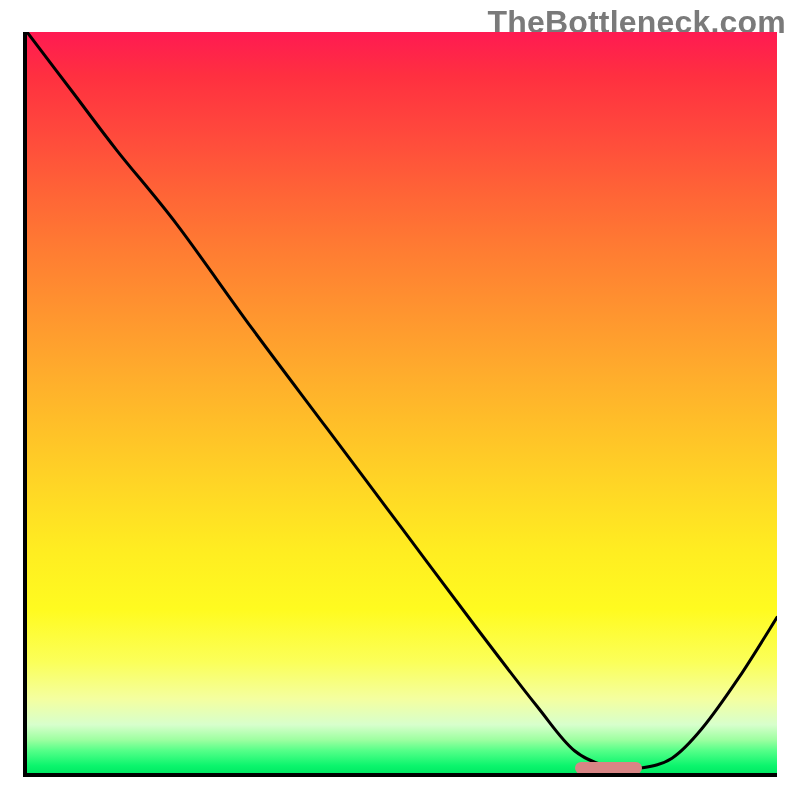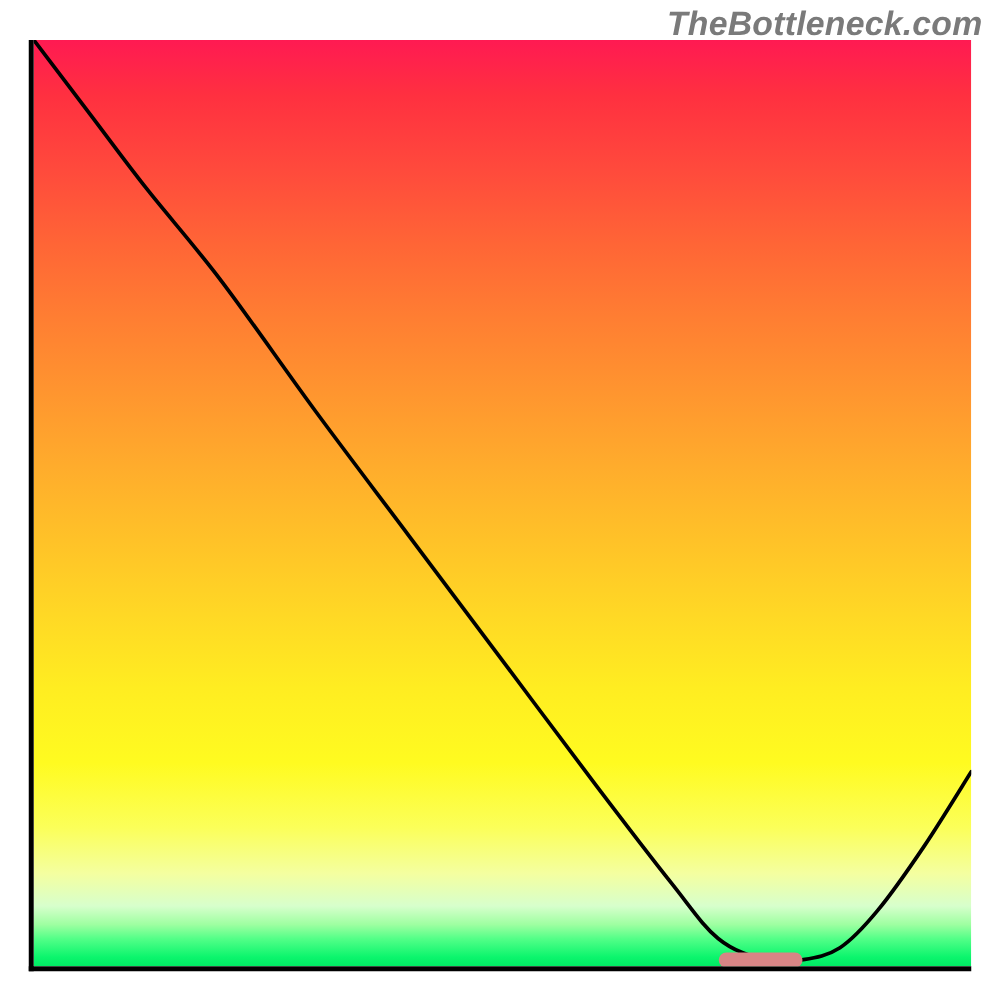--- a/index.html
+++ b/index.html
@@ -13,26 +13,25 @@
   }
   .container {
     position: relative;
     width: 800px;
     height: 800px;
   }
   .watermark {
     position: absolute;
     top: 4px;
     right: 14px;
-    font-size: 27px;
+    font-size: 32px;
     font-weight: bold;
     color: #7a7a7a;
     letter-spacing: 0.2px;
     user-select: none;
-    font-style: italic;
   }
   .plot-area {
     position: absolute;
     left: 23px;
     top: 32px;
     width: 754px;
     height: 745px;
     border-left: 4px solid #000;
     border-bottom: 4px solid #000;
     box-sizing: border-box;

